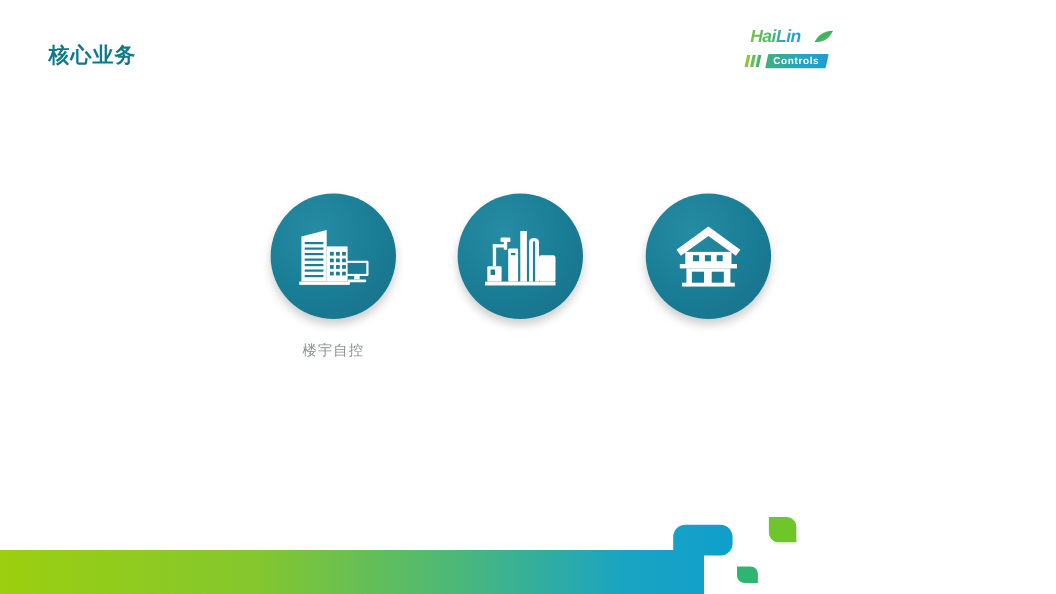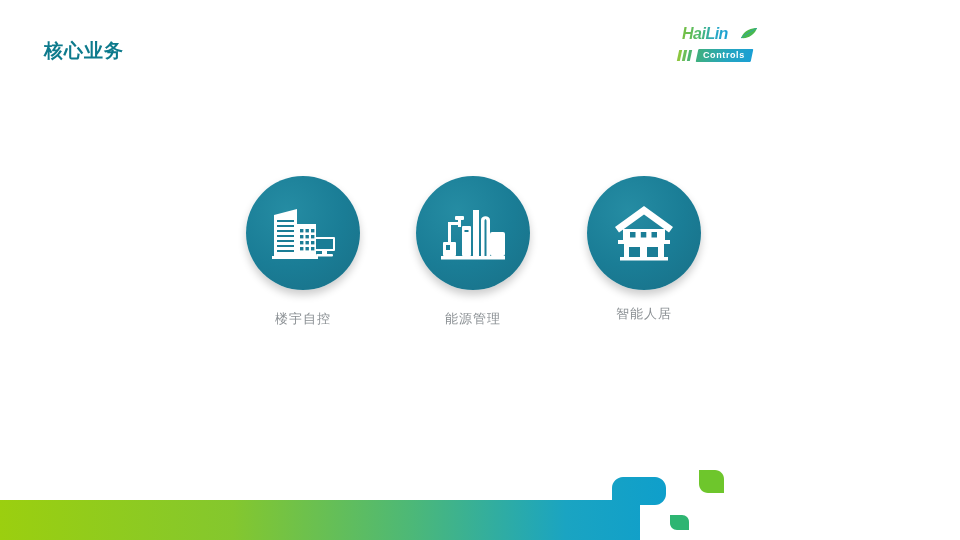--- a/index.html
+++ b/index.html
@@ -243,21 +243,20 @@
             <rect x="50" y="28" width="15" height="24" rx="2"></rect>
 
             <rect x="1" y="52" width="64" height="3.5"></rect>
           </g>
           <g fill="#1a7d96">
             <rect x="6" y="41" width="4" height="5"></rect>
             <rect x="24.5" y="26" width="4" height="2"></rect>
           </g>
         </svg>
       </div>
-      <div class="item-label" style="margin-top:22px;">能源管理</div>
     </div>
 
     <div class="item" style="left:556px; top:0;">
       <div class="item-circle">
         <svg width="62" height="56" viewBox="0 0 62 56">
           <g fill="#ffffff">
 
             <path d="M31 1 L60 22 L56 27.5 L31 9.5 L6 27.5 L2 22 Z"></path>
 
             <rect x="10" y="24" width="42" height="12"></rect>
@@ -272,21 +271,20 @@
 
             <rect x="17" y="27" width="5.5" height="5.5"></rect>
             <rect x="27.8" y="27" width="5.5" height="5.5"></rect>
             <rect x="38.5" y="27" width="5.5" height="5.5"></rect>
 
             <rect x="16" y="42" width="11" height="10"></rect>
             <rect x="34" y="42" width="11" height="10"></rect>
           </g>
         </svg>
       </div>
-      <div class="item-label" style="margin-top:17px;">智能人居</div>
     </div>
 
   </div>
 
   <div class="bottom-deco">
     <svg width="960" height="90" viewBox="0 0 960 90">
       <defs>
         <linearGradient id="barGrad" x1="0" y1="0" x2="1" y2="0">
           <stop offset="0%" stop-color="#9bcf0f"></stop>
           <stop offset="35%" stop-color="#84c72e"></stop>

